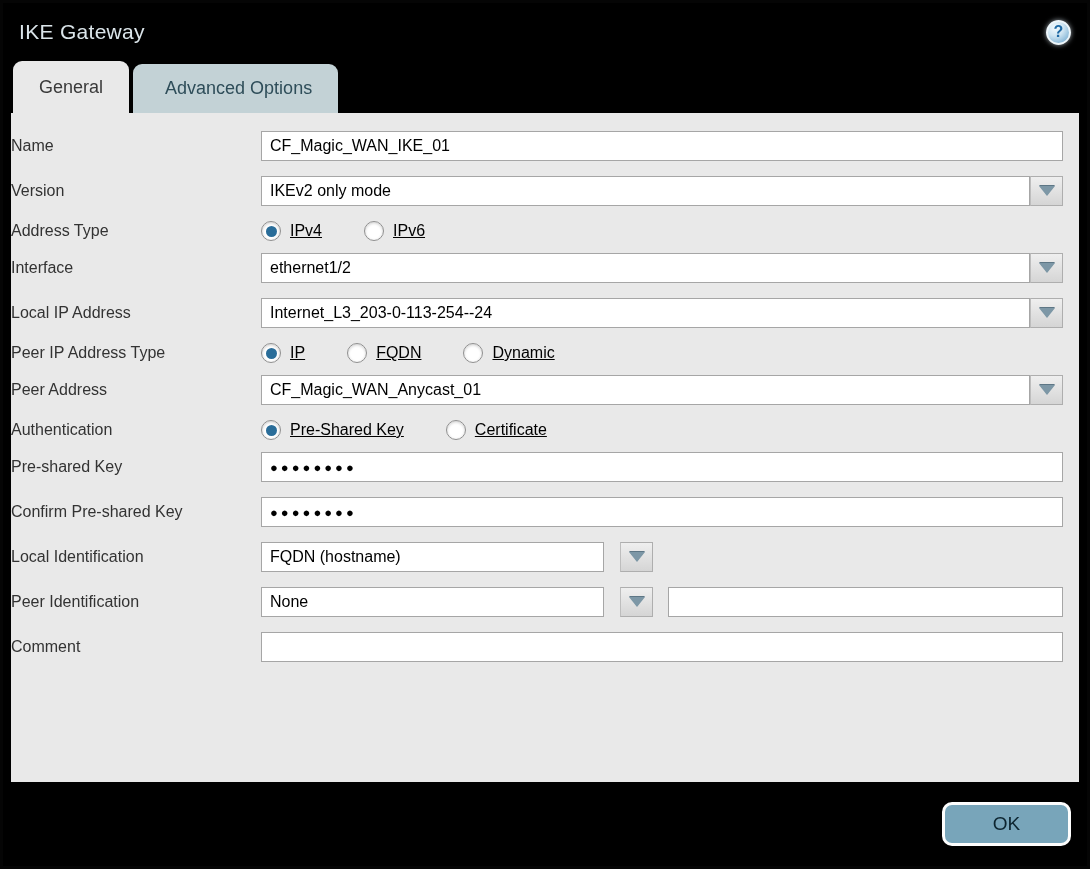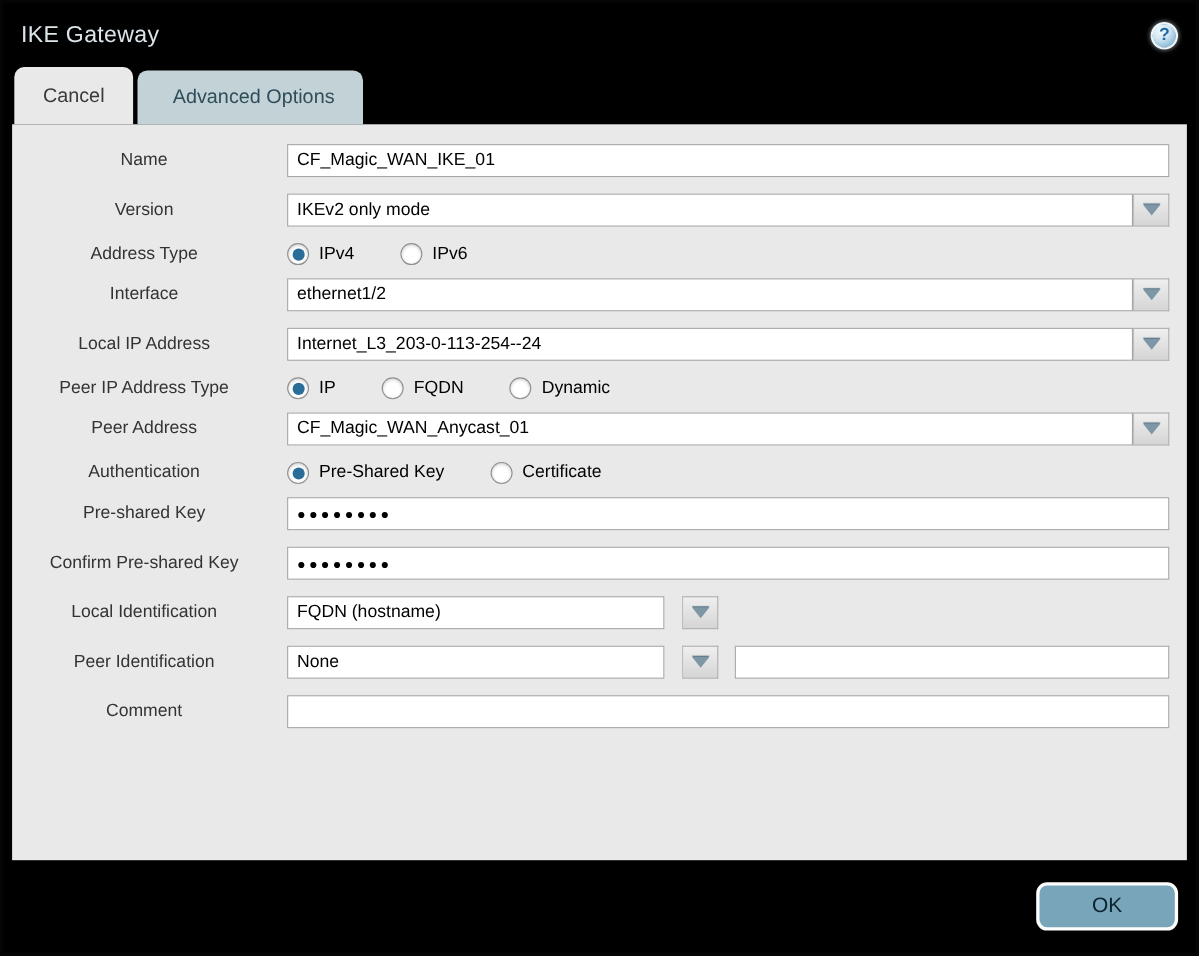--- a/index.html
+++ b/index.html
@@ -41,21 +41,21 @@
   .tab.active { background:#e9e9e9; color:#3a3a3a; height:52px; }
   .tab.inactive { background:#c3d2d6; color:#2e4d59; height:49px;padding-left:32px; }
 
   
   .panel {
     margin:0 8px; background:#e9e9e9; flex:1;
     padding:18px 16px 0 0;
   }
   .row { display:flex; align-items:center; margin-bottom:15px; }
   .row.radio-row { margin:4px 0 12px; }
-  .row-label { width:250px; flex:none; text-align:center; padding-right:10px; font-size:16px; color:#333; }
+  .row-label { width:250px; flex:none; text-align:left; padding-right:10px; font-size:16px; color:#333; }
   .row-control { flex:1; display:flex; align-items:center; min-width:0; }
 
   input.text {
     height:30px; width:100%; min-width:0;
     border:1px solid #a6a6a6; background:#fff; color:#000;
     font-size:16px; padding:0 8px; font-family:inherit;
   }
   input.masked { font-size:13px; letter-spacing:3px; font-weight:bold; }
 
   .combo { display:flex; flex:1; min-width:0; }
@@ -68,21 +68,21 @@
     cursor:pointer;
   }
   .dd-arrow {
     width:0; height:0;
     border-left:8px solid transparent; border-right:8px solid transparent;
     border-top:10px solid #7d97a6;
     filter:drop-shadow(0 -1px 0 #5d7685);
   }
   .gap15 { width:15px; flex:none; }
 
-  .radio { display:flex; align-items:center; margin-right:42px; cursor:pointer; }
+  .radio { display:flex; align-items:center; margin-right:42px; cursor:pointer;text-decoration:underline; }
   .radio-circle {
     width:20px; height:20px; border-radius:50%;
     background:#fff; border:1px solid #8f8f8f;
     box-shadow:inset 0 1px 3px rgba(0,0,0,.2);
     display:flex; align-items:center; justify-content:center;
     margin-right:9px; flex:none;
   }
   .radio-circle.checked::after {
     content:''; width:11px; height:11px; border-radius:50%;
     background:#2a6d99; display:block;
@@ -110,21 +110,21 @@
 
 <div class="dialog">
 
   <div class="titlebar">
     <div class="title">IKE Gateway</div>
     <div class="help">?</div>
   </div>
 
   <div class="tabs">
     <div class="tab active">
-      <span>Cancel</span>
+      <span>General</span>
     </div>
     <div class="tab inactive">
       <span>Advanced Options</span>
     </div>
   </div>
 
   <div class="panel">
 
     <div class="row">
       <div class="row-label">Name</div>

